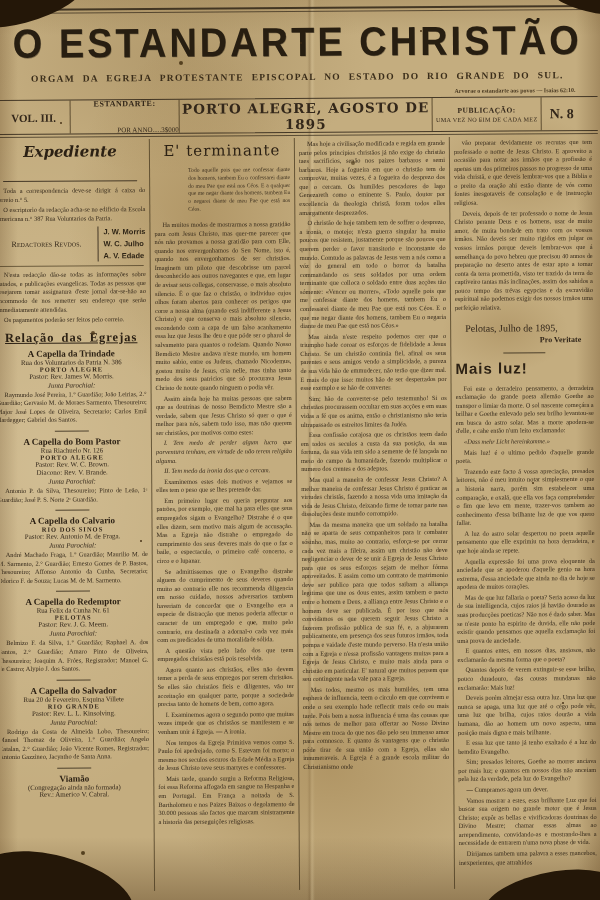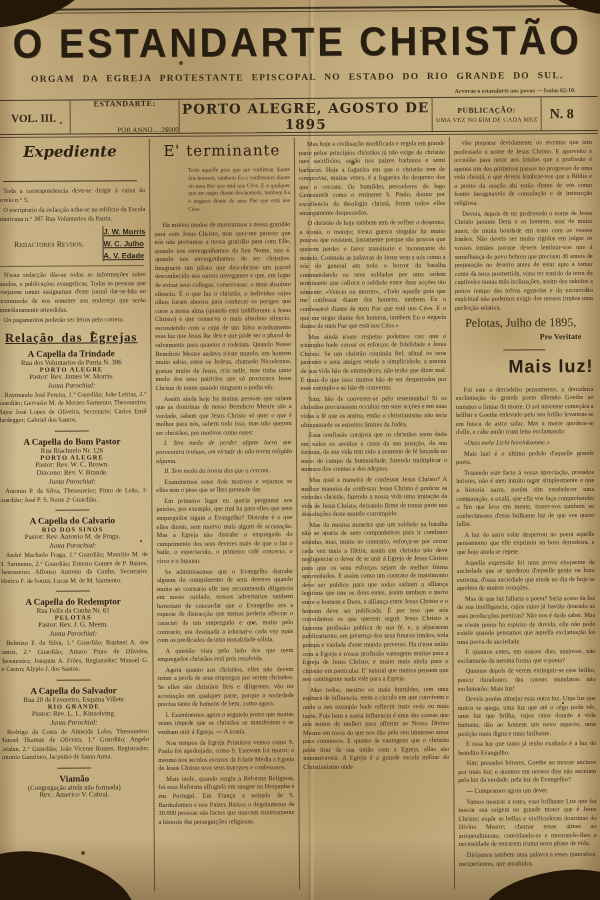--- a/index.html
+++ b/index.html
@@ -56,44 +56,44 @@
   .col1{width:150px;padding-left:0;margin-left:-3px;}
   .col2{width:136px;}
   .col3{width:146px;}
   .col4{flex:1;border-right:none;padding-right:6px;}
 
   p.bp{margin:0 0 2px;text-indent:8px;text-align:justify;font-size:6.4px;line-height:1.34;color:#362a1b;}
   .exp-head{font-family:"DejaVu Serif",serif;font-style:italic;font-weight:bold;font-size:15px;text-align:center;
     border-bottom:1.5px solid rgba(47,37,23,.85);padding-bottom:20px;margin:1px 8px 5px;color:#2c2114;}
   .red-row{display:flex;align-items:center;margin:4px 0 4px;}
   .red-label{flex:1;font-variant:small-caps;font-size:8px;text-align:center;color:#362a1b;}
-  .red-names{border-left:1.2px solid rgba(47,37,23,.85);text-decoration:underline;}
+  .red-names{border-left:1.2px solid rgba(47,37,23,.85);padding-left:5px;}
   .red-names div{font-family:"Liberation Sans",sans-serif;font-weight:bold;font-size:7.5px;line-height:1.55;color:#2f2516;}
   .exp-sep{border-top:1px solid rgba(70,55,30,.7);margin:4px 2px;}
 
   .rel-head{font-size:12.5px;font-weight:bold;text-align:center;letter-spacing:1px;word-spacing:3px;
     text-decoration:underline;margin:6px 0 3px;color:#2c2114;white-space:nowrap;}
   .church{margin-bottom:1px;}
   .church:not(:first-child)::before{content:"";display:block;width:34px;margin:6px auto 5px;border-top:1px solid rgba(47,37,23,.8);}
   .ch-name{font-size:9px;font-weight:bold;text-align:center;color:#2c2114;}
   .ch-addr{font-size:6.8px;text-align:center;}
   .ch-city{font-size:6.5px;font-weight:bold;text-align:center;letter-spacing:1px;}
   .ch-pastor,.ch-diac{font-size:7px;text-align:center;}
   .ch-jl{font-size:7px;font-style:italic;text-align:center;margin-top:1px;}
   .ch-junta{font-size:6.4px;line-height:1.34;text-align:justify;text-indent:8px;margin-top:1px;color:#362a1b;}
   .ch-note{font-size:6.8px;text-align:center;}
 
   .a1-title{font-family:"DejaVu Serif",serif;font-size:15px;text-align:center;margin:1px 0 7px;color:#2c2114;letter-spacing:1px;}
   .epigraph{margin:0 0 7px 34px;font-size:5.6px;line-height:1.4;text-align:justify;color:#3d301f;}
   .col2 .paras p:nth-of-type(3),.col2 .paras p:nth-of-type(4){font-style:italic;}
 
-  .sig-place{font-size:12px;text-indent:10px;margin-top:3px;}
+  .sig-place{font-size:10px;text-indent:10px;margin-top:10px;}
   .sig-author{font-size:8px;font-weight:bold;text-align:right;padding-right:12px;margin-top:2px;}
   .divider{width:42px;border-top:1px solid rgba(47,37,23,.8);margin:8px auto 6px;}
-  .a2-title{font-family:"Liberation Sans",sans-serif;font-weight:bold;font-size:18px;text-align:right;
+  .a2-title{font-family:"Liberation Sans",sans-serif;font-weight:bold;font-size:15px;text-align:left;
     margin:2px 0 8px;color:#2c2114;letter-spacing:1px;}
   .col4 .a2 p:nth-of-type(2){font-style:italic;text-align:left;}
 </style>
 </head>
 <body>
 
 <div class="paper"></div>
 <div class="specks"></div>
 
 <div class="content">

